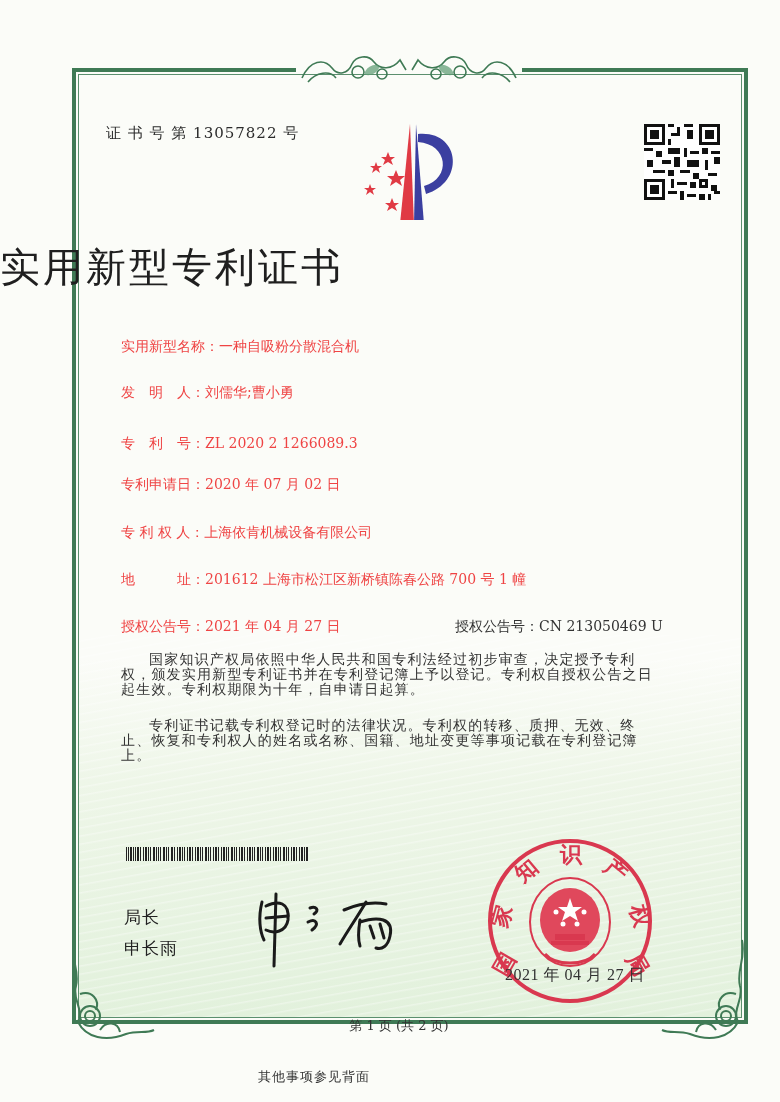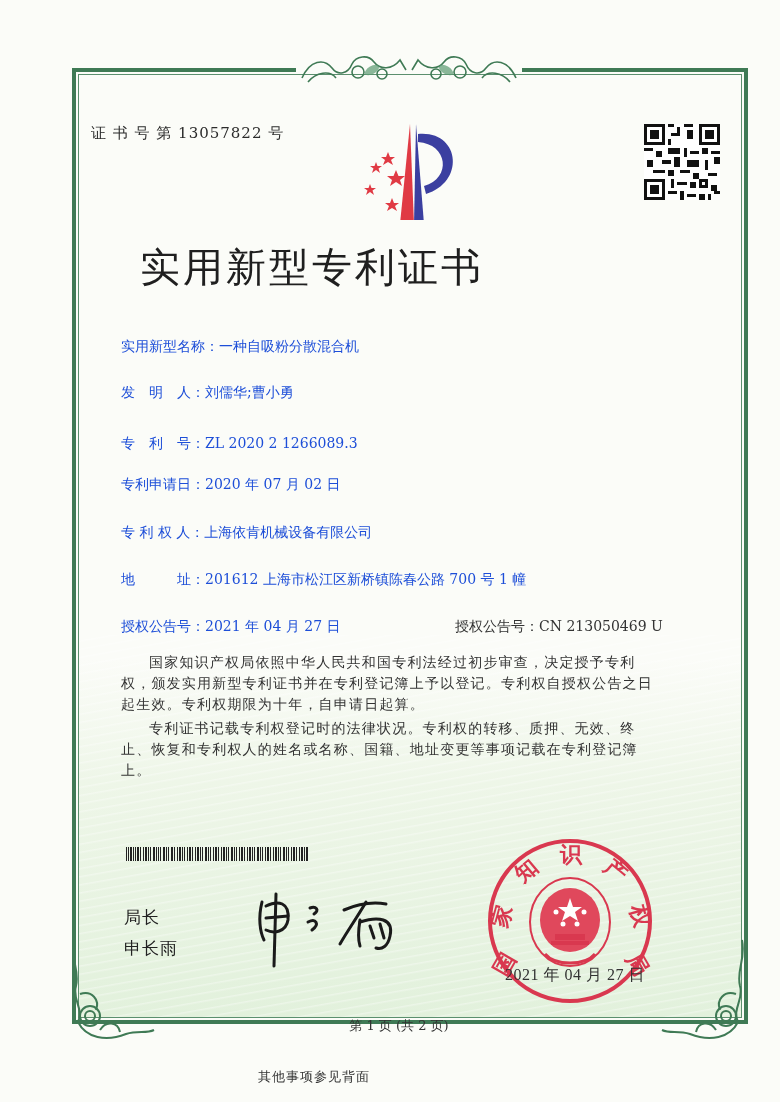--- a/index.html
+++ b/index.html
@@ -24,39 +24,39 @@
       background: repeating-linear-gradient(170deg, rgba(255,255,255,0) 0px, rgba(255,255,255,0) 5px, rgba(255,255,255,0.35) 6px, rgba(255,255,255,0) 8px);
     }
     .ornament-top {
       position: absolute; left: 296px; top: 48px; width: 226px; height: 40px;
     }
     .corner { position: absolute; width: 90px; height: 120px; }
     .corner.bl { left: 66px; top: 930px; }
     .corner.br { left: 660px; top: 930px; transform: scaleX(-1); }
 
     .cert-no {
-      position: absolute; left: 91px; top: 124px; font-size: 15px; letter-spacing: 1px;
+      position: absolute; left: 106px; top: 124px; font-size: 15px; letter-spacing: 1px;
     }
     .logo { position: absolute; left: 348px; top: 120px; width: 120px; height: 100px; }
     .qr { position: absolute; left: 644px; top: 124px; width: 76px; height: 76px; }
 
     .title {
-      position: absolute; left: 0; width: 624px; top: 240px; text-align: center;
+      position: absolute; left: 0; width: 624px; top: 240px; text-align: left;
       font-size: 40px; letter-spacing: 3px; color: #1f1f1f;
       font-family: "DejaVu Sans", sans-serif;
     }
     .field {
-      position: absolute; left: 121px; font-size: 14px; white-space: nowrap; color: #1d4ed8;
+      position: absolute; left: 121px; font-size: 14px; white-space: nowrap; color: #ef4444;
     }
     .field .label { display: inline-block; }
     .field .value { display: inline-block; }
     .pub-no { position: absolute; left: 415px; top: 618px; font-size: 14px; color: #333; white-space: nowrap; margin-left: 40px; }
 
     .para {
-      position: absolute; left: 121px; width: 538px; font-size: 14px; line-height: 21px;
+      position: absolute; left: 121px; width: 538px; font-size: 14px; line-height: 15px;
       color: #333; text-indent: 28px; letter-spacing: 1.2px;
     }
     .barcode { position: absolute; left: 126px; top: 847px; width: 182px; height: 14px; }
 
     .chief { position: absolute; left: 124px; font-size: 17px; font-family: Liberation Mono, monospace; color: #222; letter-spacing: 1px;}
     .signature { position: absolute; left: 248px; top: 888px; width: 170px; height: 80px; }
 
     .seal { position: absolute; left: 485px; top: 836px; width: 170px; height: 170px; }
     .seal-date {
       position: absolute; left: 505px; top: 965px; font-size: 16px; color: #333;

